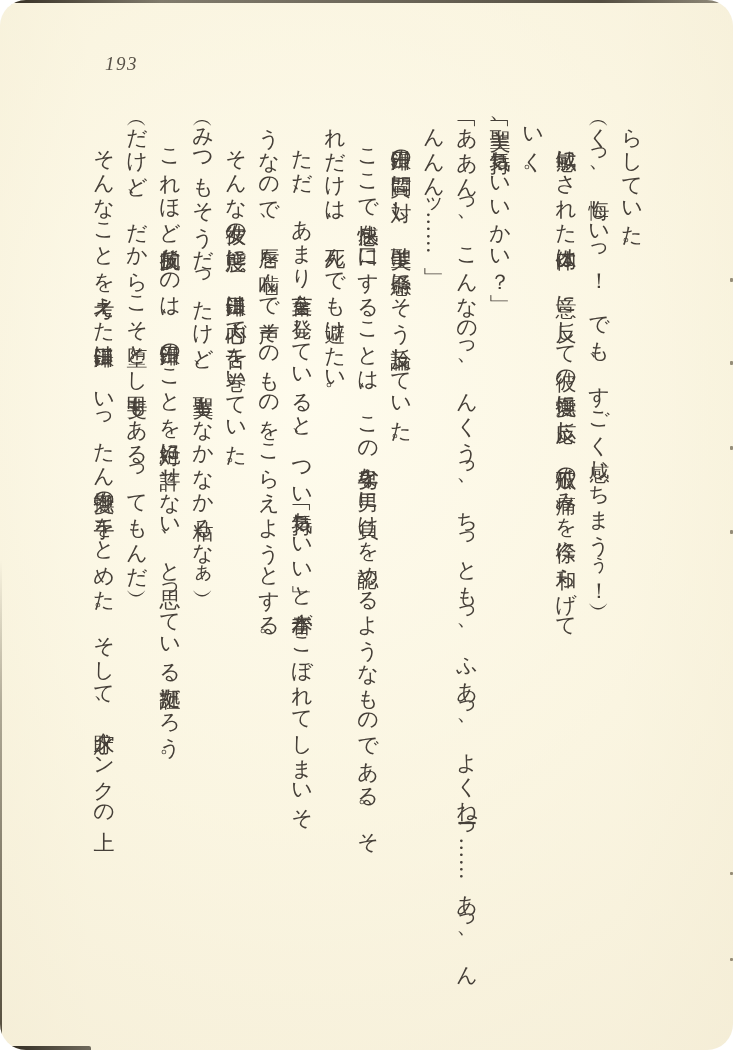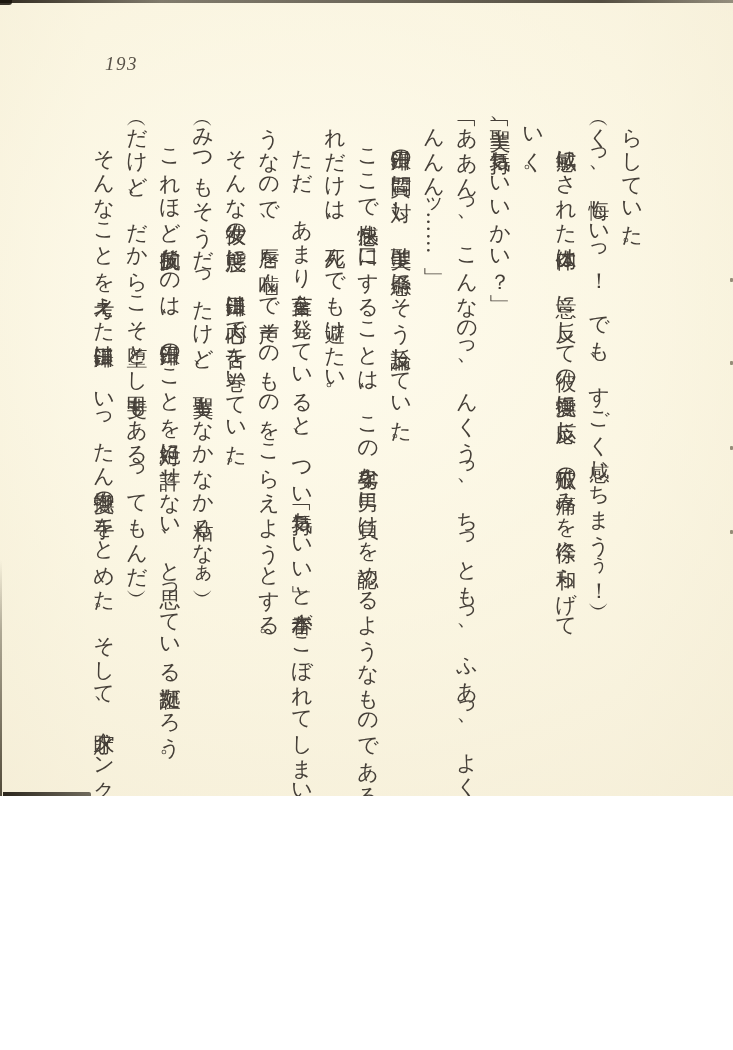--- a/index.html
+++ b/index.html
@@ -1,30 +1,31 @@
 <!DOCTYPE html>
 <html lang="ja"><head>
 <meta charset="utf-8">
 <style>
   html, body { margin: 0; padding: 0; }
   body { width: 733px; height: 1050px; overflow: hidden; }
 
   .page {
     position: relative;
     width: 733px;
-    height: 796px;
+    height: 1050px;
     background:
       radial-gradient(ellipse 120% 90% at 42% 38%,
         rgba(255,252,238,0.9) 0%,
         rgba(250,245,224,0.6) 45%,
         rgba(242,234,210,0.85) 100%),
       linear-gradient(to right, #f6f0da 0%, #faf5e2 12%, #fbf6e4 85%, #f7f1dc 100%);
     background-color: #f9f4e0;
     overflow: hidden;
     font-family: "DejaVu Serif", "Liberation Serif", serif;
+    border-radius: 26px;
   }
 
   
   .edge-top {
     position: absolute; top: 0; left: 0; width: 100%; height: 3px;
     background: linear-gradient(to right,
       rgba(28,22,12,0.9) 0%, rgba(28,22,12,0.55) 22%,
       rgba(28,22,12,0.65) 55%, rgba(28,22,12,0.75) 82%, rgba(28,22,12,0.45) 100%);
   }
   .edge-top-left {

